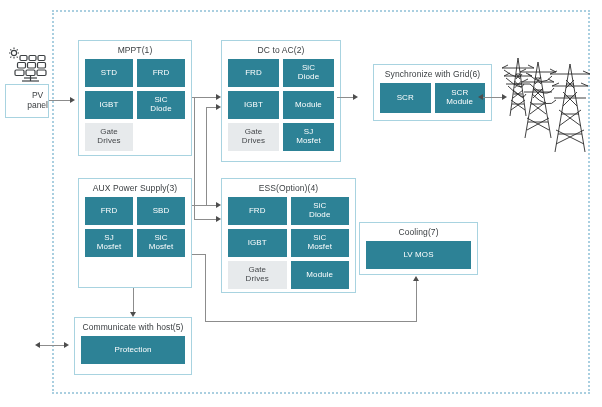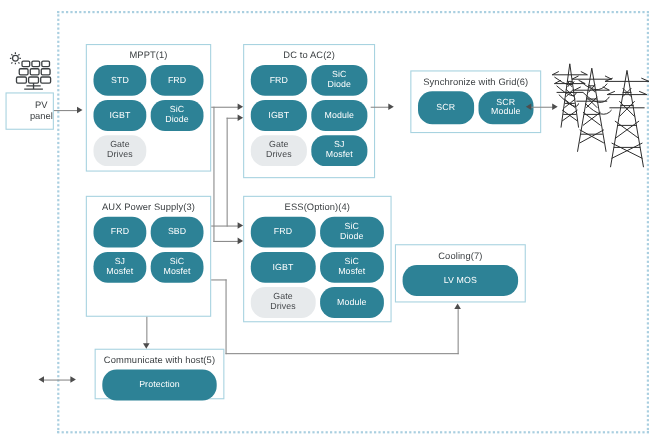--- a/index.html
+++ b/index.html
@@ -15,21 +15,21 @@
   
   .group{position:absolute;background:#ffffff;border:1.5px solid #a8d3e0;
          box-sizing:border-box;}
   .group-title{position:absolute;left:0;right:0;top:4px;text-align:center;
                font-size:8.5px;color:#3c4043;letter-spacing:.1px;}
   .parts{position:absolute;left:6px;right:6px;top:18px;bottom:6px;
          display:flex;flex-wrap:wrap;align-content:flex-start;gap:4px;}
 
   .part{box-sizing:border-box;display:flex;align-items:center;
         justify-content:center;text-align:center;line-height:1.12;
-        font-size:8px;letter-spacing:.1px;border-radius:13px;}
+        font-size:8px;letter-spacing:.1px;}
   .part.teal{background:#2d8296;color:#ffffff;}
   .part.gray{background:#e7eaec;color:#44474a;}
 
   
   .w2{width:calc(50% - 2px);height:28px;}
   .w1{width:100%;height:28px;}
 
   
   .pvbox{position:absolute;left:5px;top:84px;width:44px;height:34px;
          border:1.4px solid #a8d3e0;background:#fff;display:flex;
@@ -139,21 +139,21 @@
     <div class="parts">
       <div class="part teal w2">FRD</div>
       <div class="part teal w2">SiC<br>Diode</div>
       <div class="part teal w2">IGBT</div>
       <div class="part teal w2">SiC<br>Mosfet</div>
       <div class="part gray w2">Gate<br>Drives</div>
       <div class="part teal w2">Module</div>
     </div>
   </div>
 
-  <div class="group" style="left:86px;top:317px;width:118px;height:46px;">
+  <div class="group" style="left:74px;top:317px;width:118px;height:58px;">
     <div class="group-title">Communicate with host(5)</div>
     <div class="parts">
       <div class="part teal w1">Protection</div>
     </div>
   </div>
 
   <div class="group" style="left:373px;top:64px;width:119px;height:57px;">
     <div class="group-title">Synchronize with Grid(6)</div>
     <div class="parts">
       <div class="part teal w2" style="height:30px;">SCR</div>

